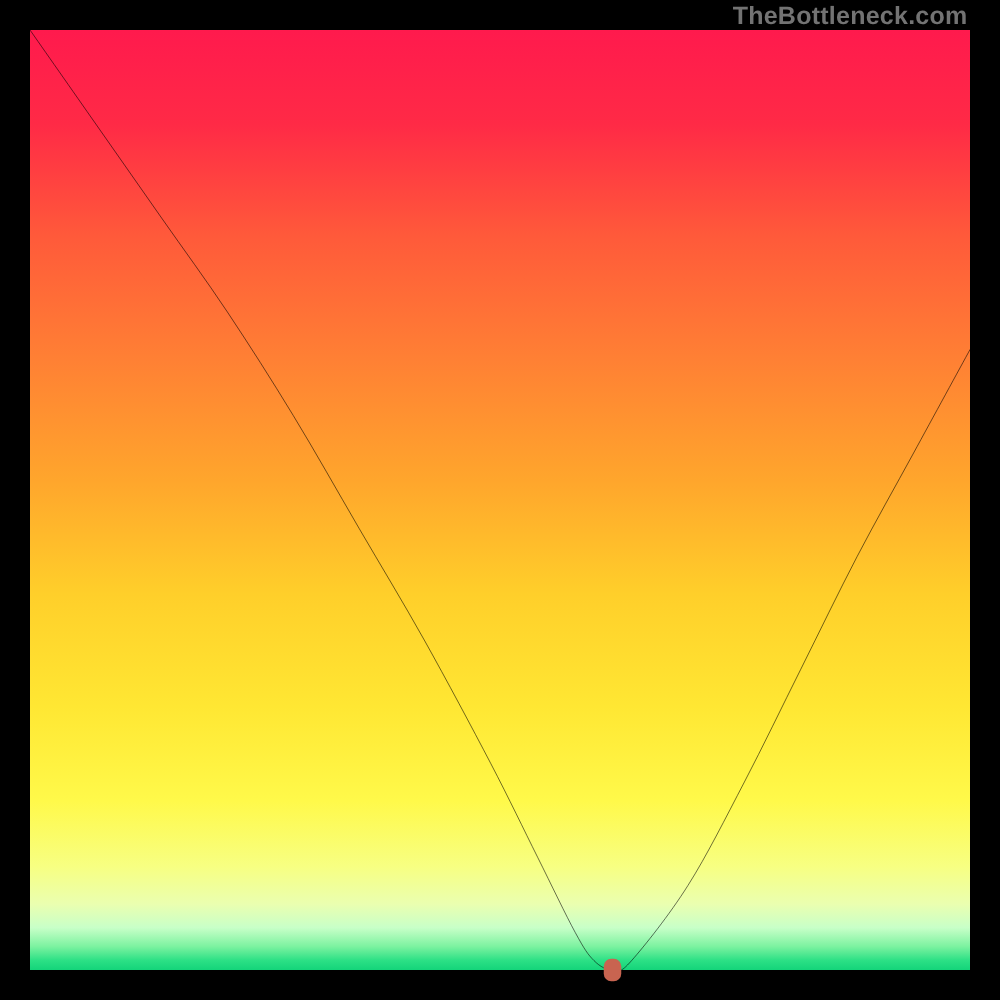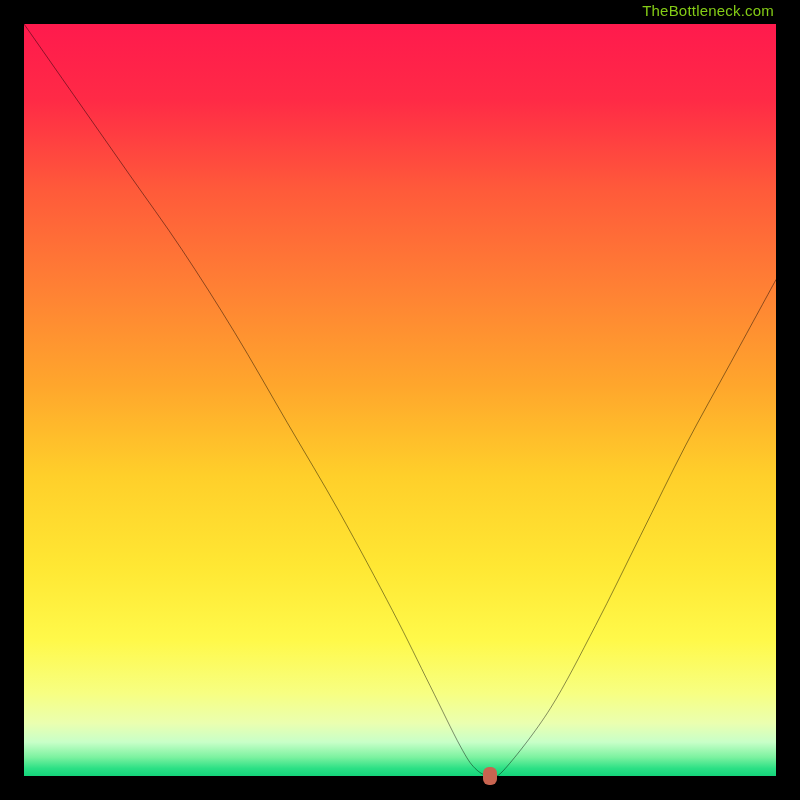--- a/index.html
+++ b/index.html
@@ -23,23 +23,23 @@
     position: absolute;
     left: 0;
     top: 0;
     width: 100%;
     height: 100%;
   }
   .watermark {
     position: absolute;
     top: 2px;
     right: 26px;
-    color: #84cc16;
-    font-size: 15px;
-    font-weight: 400;
+    color: #737373;
+    font-size: 20px;
+    font-weight: 700;
     letter-spacing: 0.2px;
   }
   svg.curve {
     position: absolute;
     left: 0;
     top: 0;
     width: 100%;
     height: 100%;
   }
   .marker {

